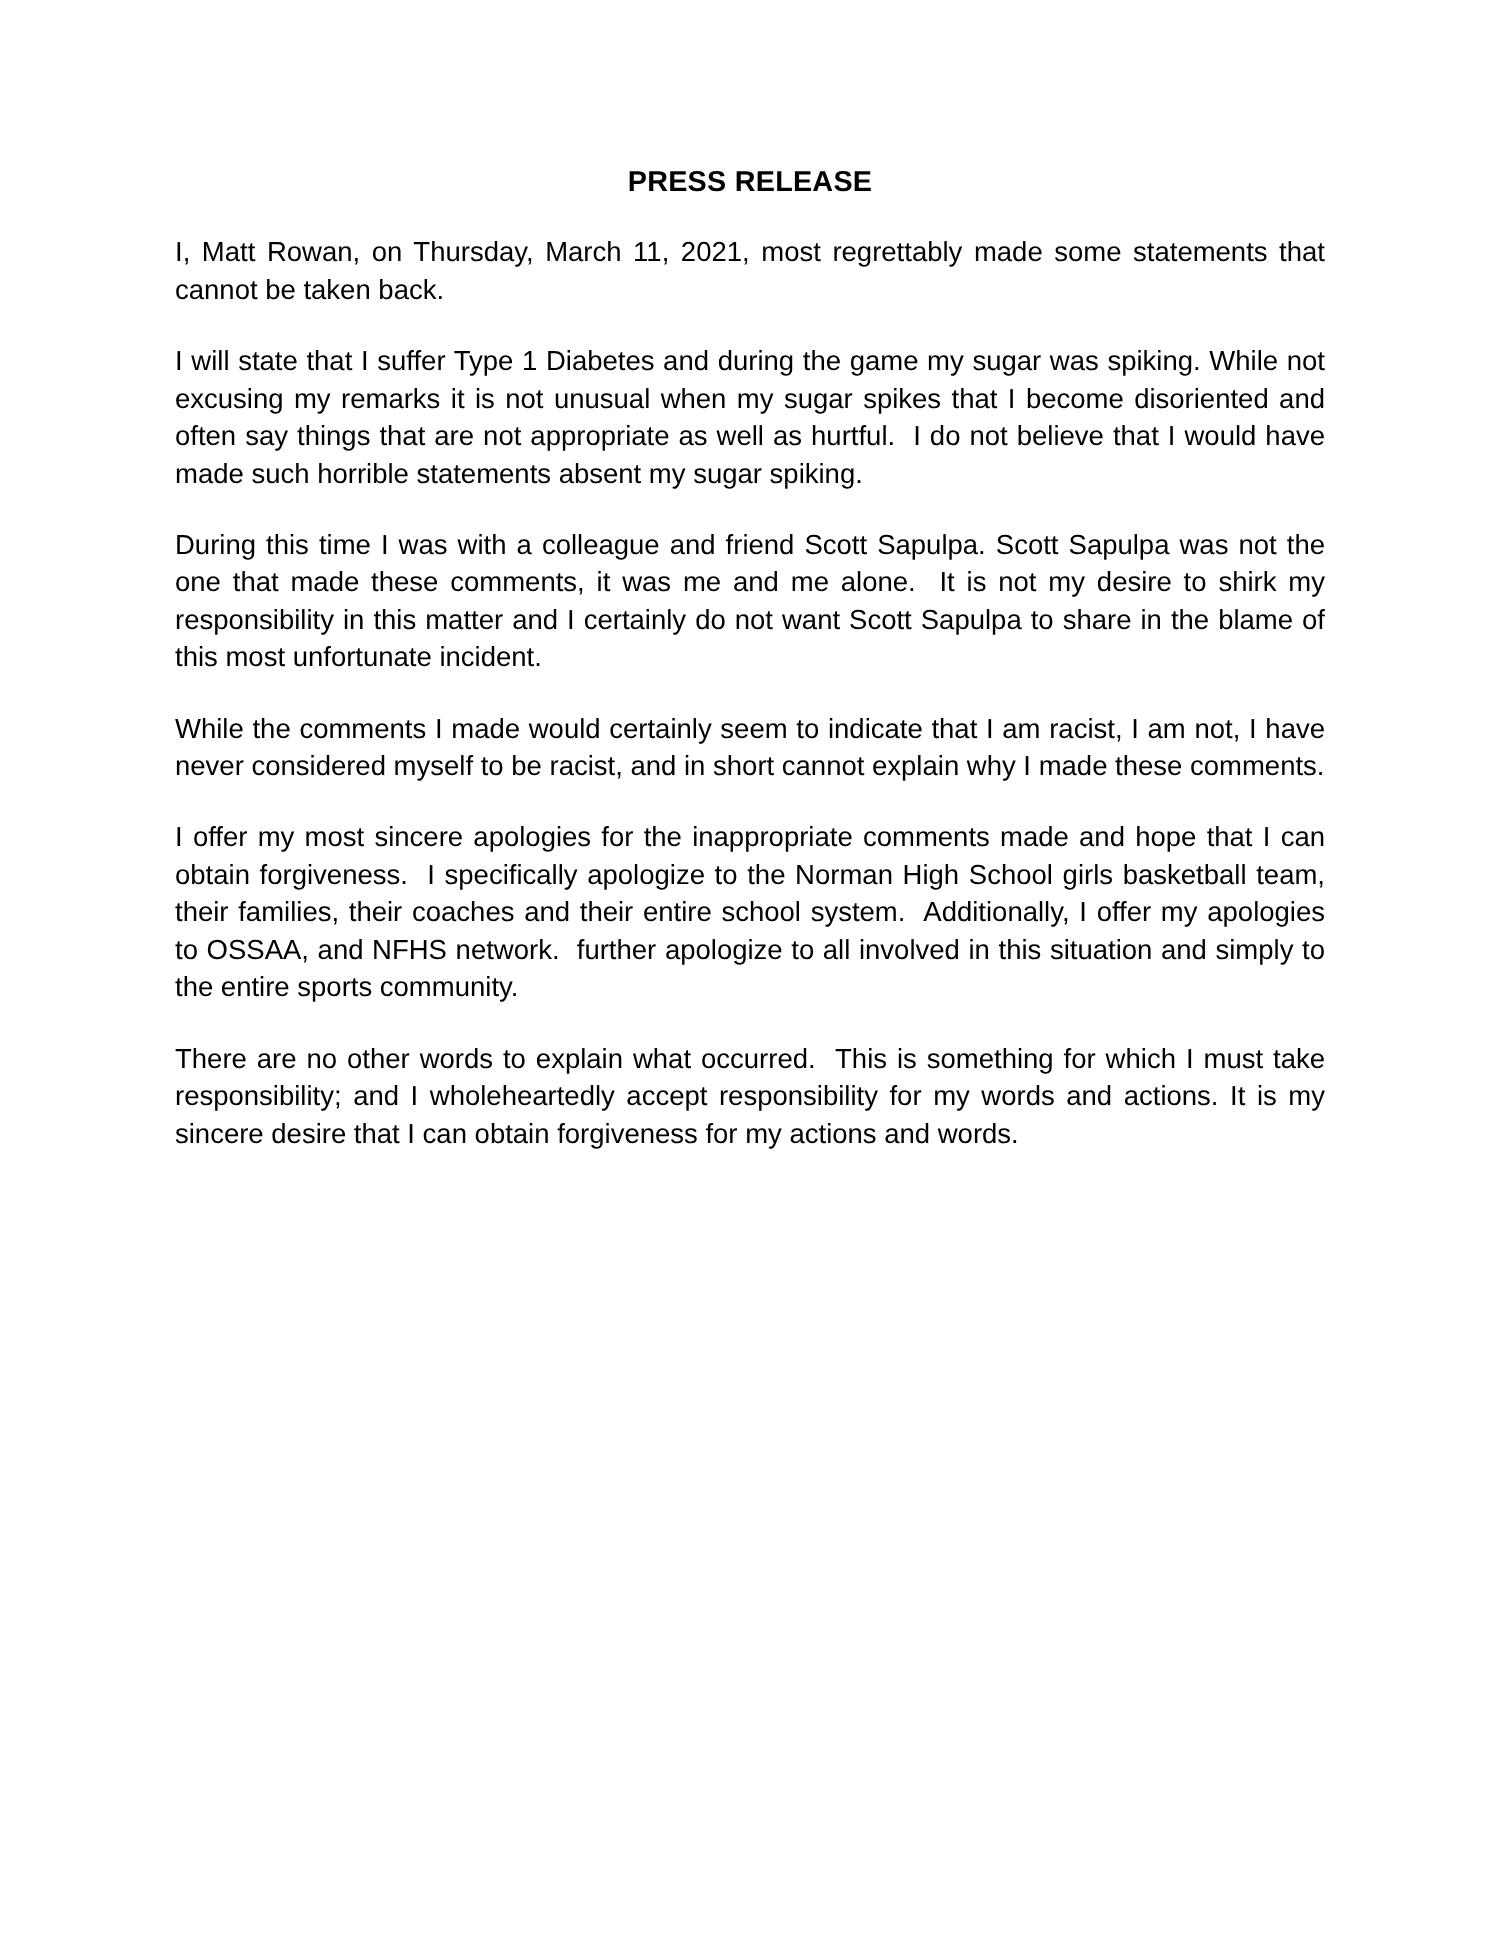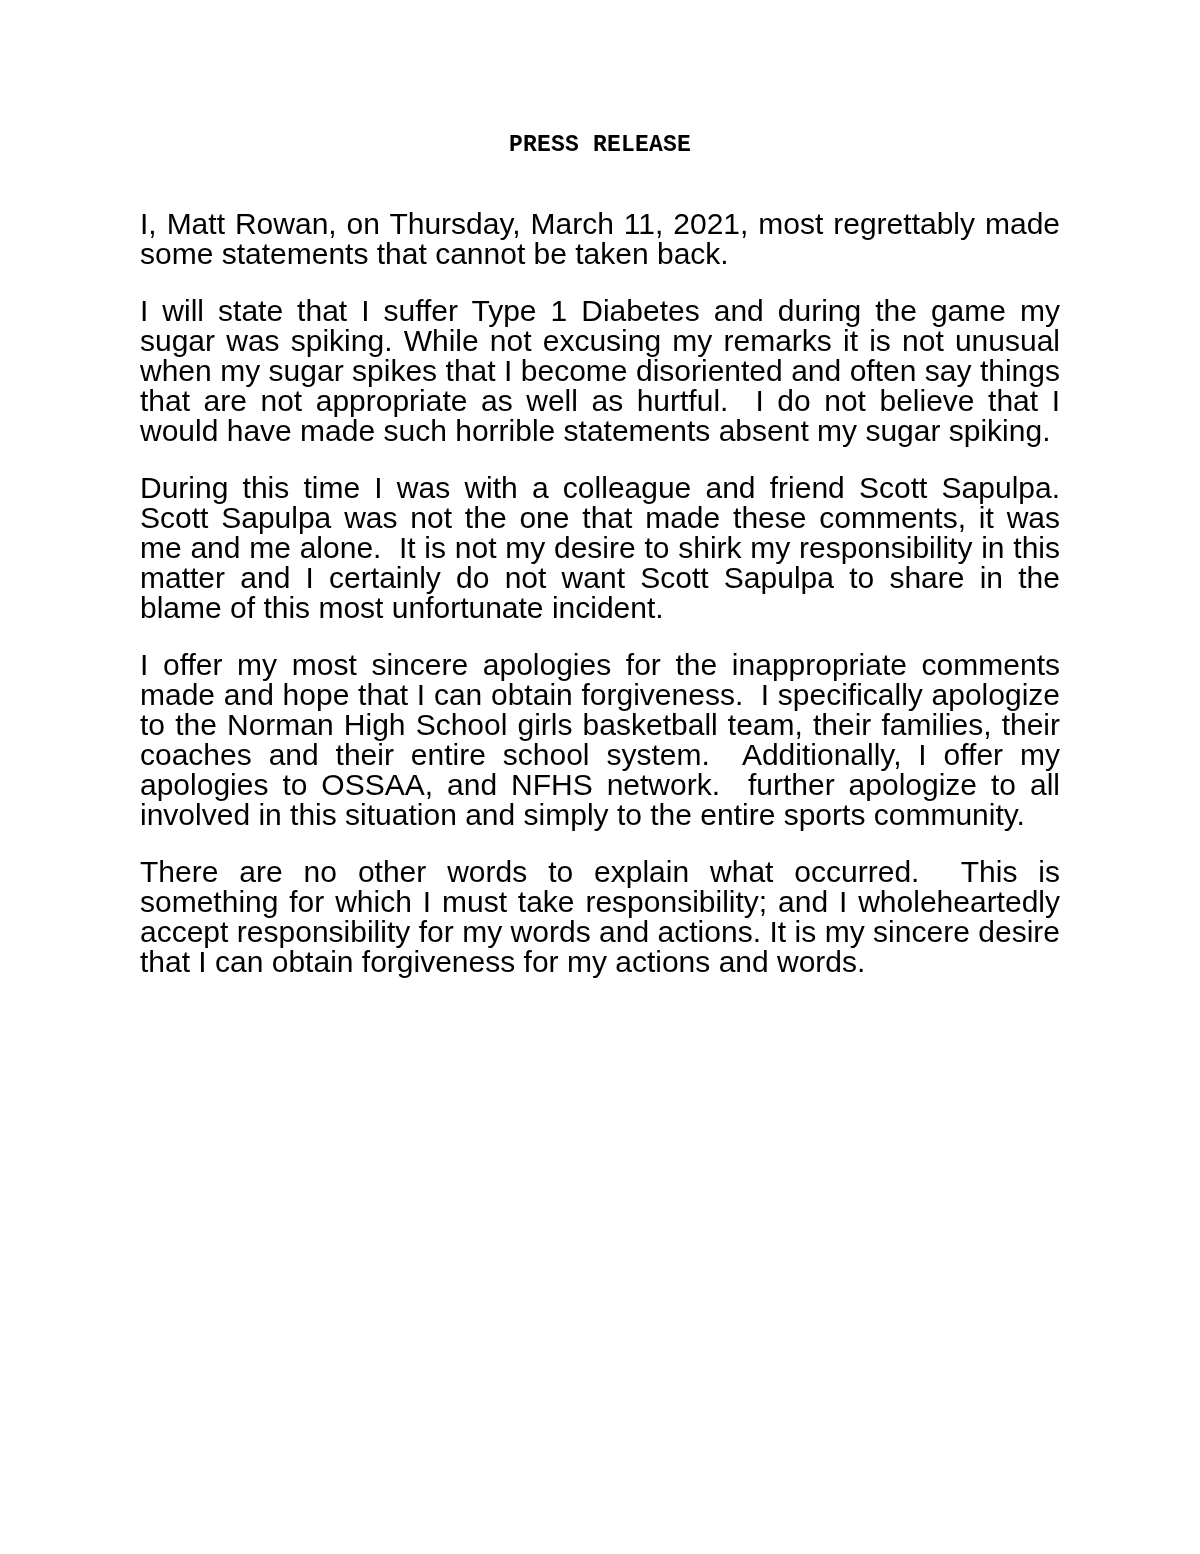--- a/index.html
+++ b/index.html
@@ -26,26 +26,25 @@
     position: absolute;
     left: 140px;
     top: 132px;
     width: 920px;
   }
   .doc-title {
     font-size: 23px;
     font-weight: bold;
     text-align: center;
     letter-spacing: 0.2px;
-    margin: 0 0 50px 0;
+    margin: 0 0 28px 0;
     line-height: 27px;
-    font-family: Liberation Mono, monospace;
   }
   .para {
-    font-size: 30px;
+    font-size: 22px;
     line-height: 30px;
     text-align: justify;
     text-justify: inter-word;
     margin: 0 0 27px 0;
     white-space: pre-wrap;
     word-spacing: 0px;
     hyphens: none;
   }
   .para:last-child {
     margin-bottom: 16px;
@@ -55,17 +54,18 @@
 <body>
 
 <div class="page">
   <div class="doc-body">
 
     <h1 class="doc-title">PRESS RELEASE</h1>
 
     <p class="para">I, Matt Rowan, on Thursday, March 11, 2021, most regrettably made some statements that cannot be taken back.</p>
     <p class="para">I will state that I suffer Type 1 Diabetes and during the game my sugar was spiking. While not excusing my remarks it is not unusual when my sugar spikes that I become disoriented and often say things that are not appropriate as well as hurtful.  I do not believe that I would have made such horrible statements absent my sugar spiking.</p>
     <p class="para">During this time I was with a colleague and friend Scott Sapulpa. Scott Sapulpa was not the one that made these comments, it was me and me alone.  It is not my desire to shirk my responsibility in this matter and I certainly do not want Scott Sapulpa to share in the blame of this most unfortunate incident.</p>
+    <p class="para">While the comments I made would certainly seem to indicate that I am racist, I am not, I have never considered myself to be racist, and in short cannot explain why I made these comments.</p>
     <p class="para">I offer my most sincere apologies for the inappropriate comments made and hope that I can obtain forgiveness.  I specifically apologize to the Norman High School girls basketball team, their families, their coaches and their entire school system.  Additionally, I offer my apologies to OSSAA, and NFHS network.  further apologize to all involved in this situation and simply to the entire sports community.</p>
     <p class="para">There are no other words to explain what occurred.  This is something for which I must take responsibility; and I wholeheartedly accept responsibility for my words and actions. It is my sincere desire that I can obtain forgiveness for my actions and words.</p>
 
   </div>
 </div>
 
 </body></html>

